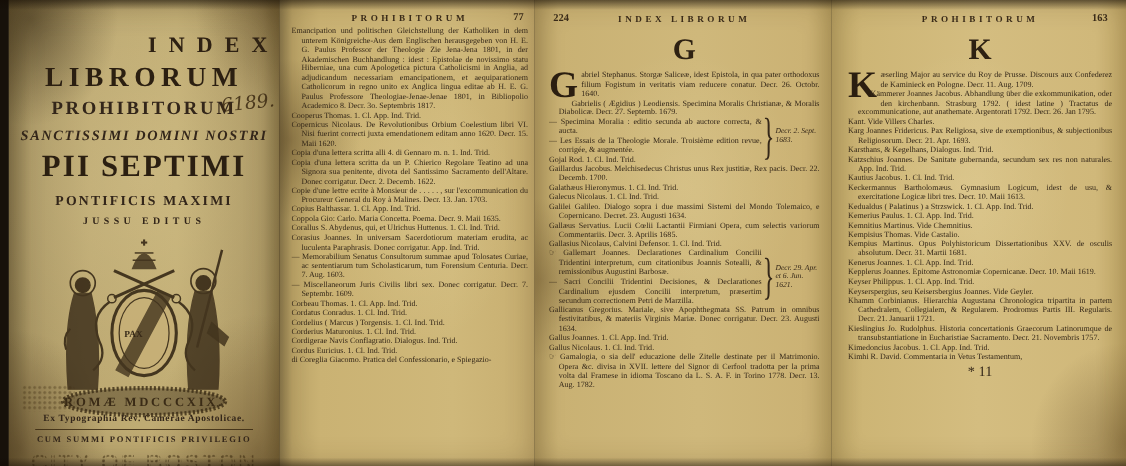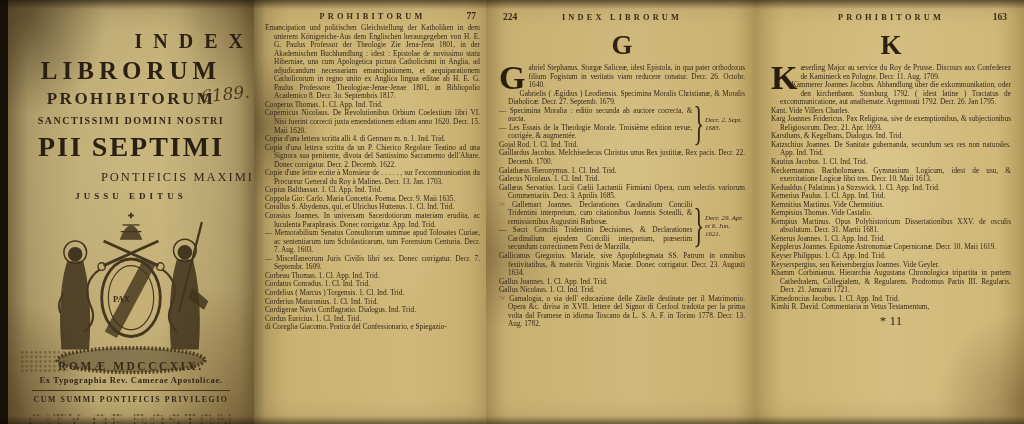--- a/index.html
+++ b/index.html
@@ -13,23 +13,23 @@
       radial-gradient(120% 80% at 50% 38%, rgba(255,240,190,.16), transparent 62%),
       radial-gradient(45% 32% at 8% 4%, rgba(40,28,10,.55), transparent 72%),
       radial-gradient(40% 30% at 97% 2%, rgba(70,50,20,.40), transparent 70%),
       radial-gradient(55% 40% at 92% 96%, rgba(80,55,22,.38), transparent 72%),
       radial-gradient(45% 35% at 4% 96%, rgba(60,40,16,.45), transparent 72%),
       linear-gradient(90deg,#8a7a4f 0,#ab9865 8%,#bca871 30%,#c1ad74 62%,#ab9763 94%,#95824f 100%);
     box-shadow:inset 0 0 30px rgba(55,38,12,.45);}
   .tp-index{margin-top:30px;font-size:20px;font-weight:700;letter-spacing:11px;color:#2e2113;text-align:right;}
   .tp-librorum{margin-top:4px;font-size:25px;font-weight:700;letter-spacing:5px;color:#2b1f11;}
   .tp-prohibitorum{margin-top:4px;font-size:17px;font-weight:700;letter-spacing:2.5px;}
-  .tp-sanctissimi{margin-top:6px;font-size:10px;font-weight:700;letter-spacing:1.5px;}
+  .tp-sanctissimi{margin-top:6px;font-size:13px;font-style:italic;font-weight:700;letter-spacing:1.5px;}
   .tp-pii{margin-top:5px;font-size:28px;font-weight:700;letter-spacing:2px;color:#2b1f11;}
-  .tp-pontificis{margin-top:7px;font-size:12.5px;font-weight:400;letter-spacing:2px;text-align:right;}
+  .tp-pontificis{margin-top:7px;font-size:12.5px;font-weight:700;letter-spacing:2px;}
   .tp-jussu{margin-top:6px;font-size:9px;font-weight:700;letter-spacing:4px;}
   .handwriting{position:absolute;top:84px;right:4px;font-size:17px;font-style:italic;
     color:rgba(58,40,16,.85);transform:rotate(-6deg);font-family:"DejaVu Serif",serif;}
   .coat{display:block;margin:6px auto 0;}
   .tp-imprints{position:absolute;left:0;right:0;bottom:0;height:70px;}
   .tp-romae{position:absolute;bottom:52px;left:0;right:0;font-size:11.5px;font-weight:700;letter-spacing:2.5px;color:#3a2b16;}
   .tp-extypo{position:absolute;bottom:39px;left:0;right:0;font-size:8.6px;font-weight:700;letter-spacing:.6px;}
   .tp-rule{position:absolute;bottom:33px;left:24px;right:24px;border-top:1.6px solid rgba(56,40,16,.85);}
   .tp-privilegio{position:absolute;bottom:20px;left:0;right:0;font-size:7.8px;font-weight:700;letter-spacing:1.6px;}
   .stamp{position:absolute;bottom:-9px;left:50%;transform:translateX(-50%);
@@ -185,21 +185,23 @@
             <p class="entry">— Specimina Moralia : editio secunda ab auctore correcta, &amp; aucta.</p>
             <p class="entry">— Les Essais de la Theologie Morale. Troisième edition revue, corrigée, &amp; augmentée.</p>
           </div>
           <div class="bg-brace">}</div>
           <div class="bg-label">Decr. 2. Sept. 1683.</div>
         </div>
         <p class="entry">Gojal Rod. 1. Cl. Ind. Trid.</p>
         <p class="entry">Gaillardus Jacobus. Melchisedecus Christus unus Rex justitiæ, Rex pacis. Decr. 22. Decemb. 1700.</p>
         <p class="entry">Galathæus Hieronymus. 1. Cl. Ind. Trid.</p>
         <p class="entry">Galecus Nicolaus. 1. Cl. Ind. Trid.</p>
+        <p class="entry">Galilei Galileo. Dialogo sopra i due massimi Sistemi del Mondo Tolemaico, e Copernicano. Decret. 23. Augusti 1634.</p>
         <p class="entry">Gallæus Servatius. Lucii Cœlii Lactantii Firmiani Opera, cum selectis variorum Commentariis. Decr. 3. Aprilis 1685.</p>
+        <p class="entry">Gallasius Nicolaus, Calvini Defensor. 1. Cl. Ind. Trid.</p>
         <div class="brace-group">
           <div class="bg-left">
             <p class="entry">☞ Gallemart Joannes. Declarationes Cardinalium Concilii Tridentini interpretum, cum citationibus Joannis Sotealli, &amp; remissionibus Augustini Barbosæ.</p>
             <p class="entry">— Sacri Concilii Tridentini Decisiones, &amp; Declarationes Cardinalium ejusdem Concilii interpretum, præsertim secundum correctionem Petri de Marzilla.</p>
           </div>
           <div class="bg-brace">}</div>
           <div class="bg-label">Decr. 29. Apr. et 6. Jun. 1621.</div>
         </div>
         <p class="entry">Gallicanus Gregorius. Mariale, sive Apophthegmata SS. Patrum in omnibus festivitatibus, &amp; materiis Virginis Mariæ. Donec corrigatur. Decr. 23. Augusti 1634.</p>
         <p class="entry">Gallus Joannes. 1. Cl. App. Ind. Trid.</p>
@@ -226,20 +228,21 @@
         <p class="entry">Kedualdus ( Palatinus ) a Strzswick. 1. Cl. App. Ind. Trid.</p>
         <p class="entry">Kemerius Paulus. 1. Cl. App. Ind. Trid.</p>
         <p class="entry">Kemnitius Martinus. Vide Chemnitius.</p>
         <p class="entry">Kempisius Thomas. Vide Castalio.</p>
         <p class="entry">Kempius Martinus. Opus Polyhistoricum Dissertationibus XXV. de osculis absolutum. Decr. 31. Martii 1681.</p>
         <p class="entry">Kenerus Joannes. 1. Cl. App. Ind. Trid.</p>
         <p class="entry">Kepplerus Joannes. Epitome Astronomiæ Copernicanæ. Decr. 10. Maii 1619.</p>
         <p class="entry">Keyser Philippus. 1. Cl. App. Ind. Trid.</p>
         <p class="entry">Keyserspergius, seu Keisersbergius Joannes. Vide Geyler.</p>
         <p class="entry">Khamm Corbinianus. Hierarchia Augustana Chronologica tripartita in partem Cathedralem, Collegialem, &amp; Regularem. Prodromus Partis III. Regularis. Decr. 21. Januarii 1721.</p>
+        <p class="entry">Kieslingius Jo. Rudolphus. Historia concertationis Graecorum Latinorumque de transubstantiatione in Eucharistiae Sacramento. Decr. 21. Novembris 1757.</p>
         <p class="entry">Kimedoncius Jacobus. 1. Cl. App. Ind. Trid.</p>
         <p class="entry">Kimhi R. David. Commentaria in Vetus Testamentum,</p>
       </div>
     <div class="signature-mark">* 11</div>
   </section>
 
   <div class="edge-top"></div>
   <div class="edge-bottom"></div>
 </div>
 

